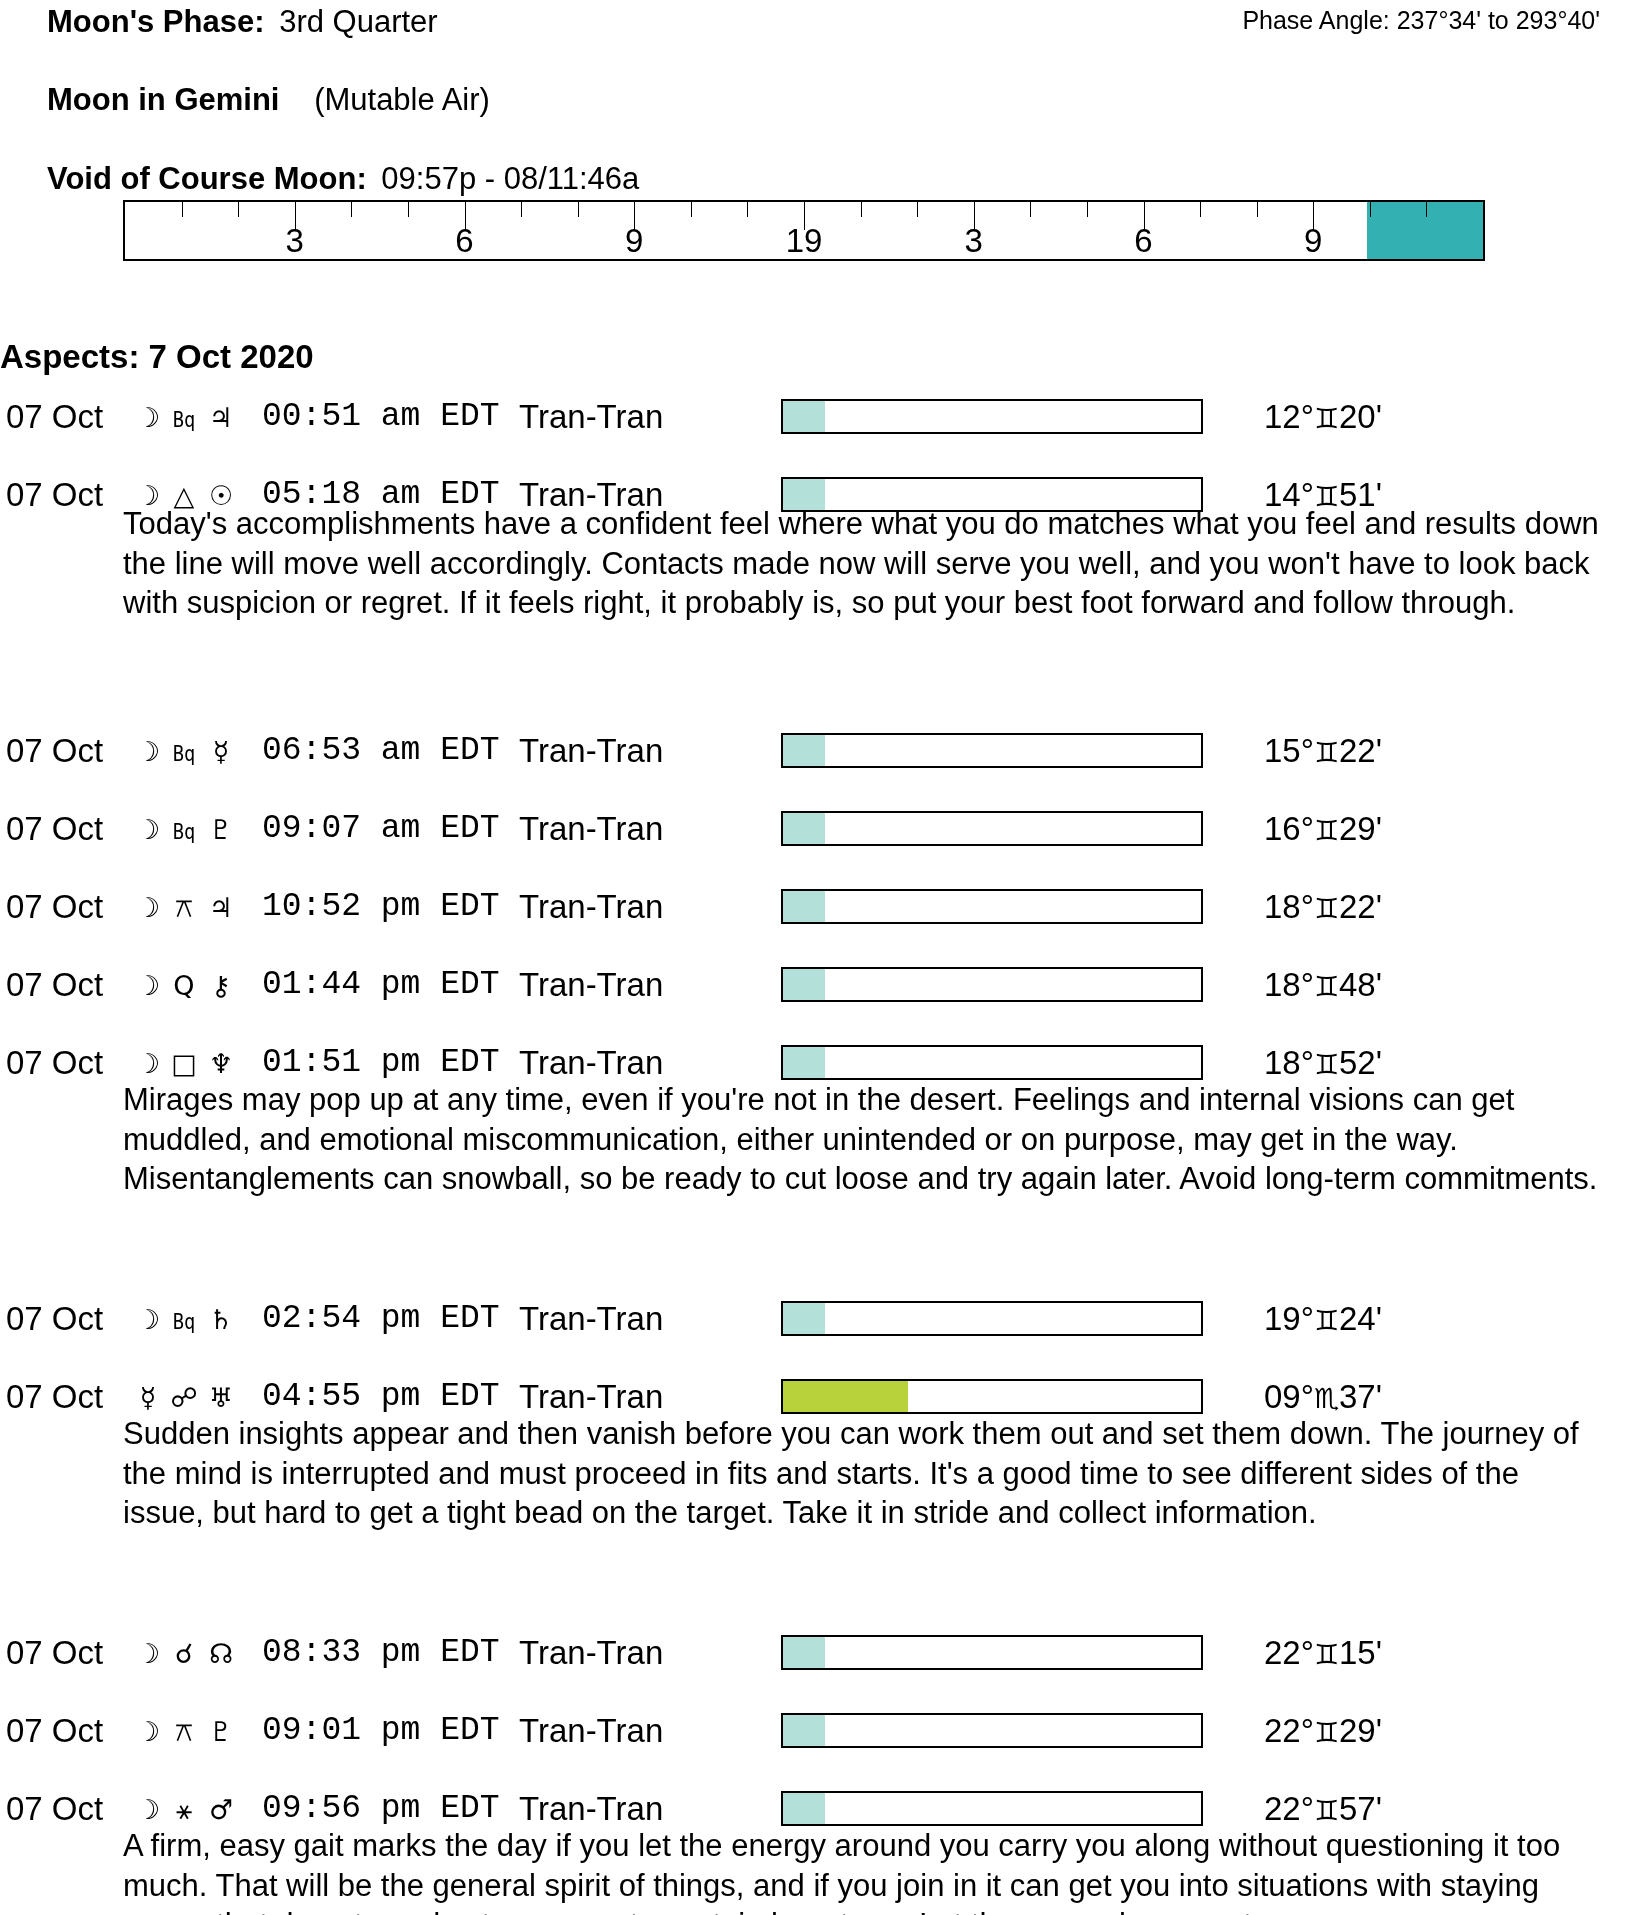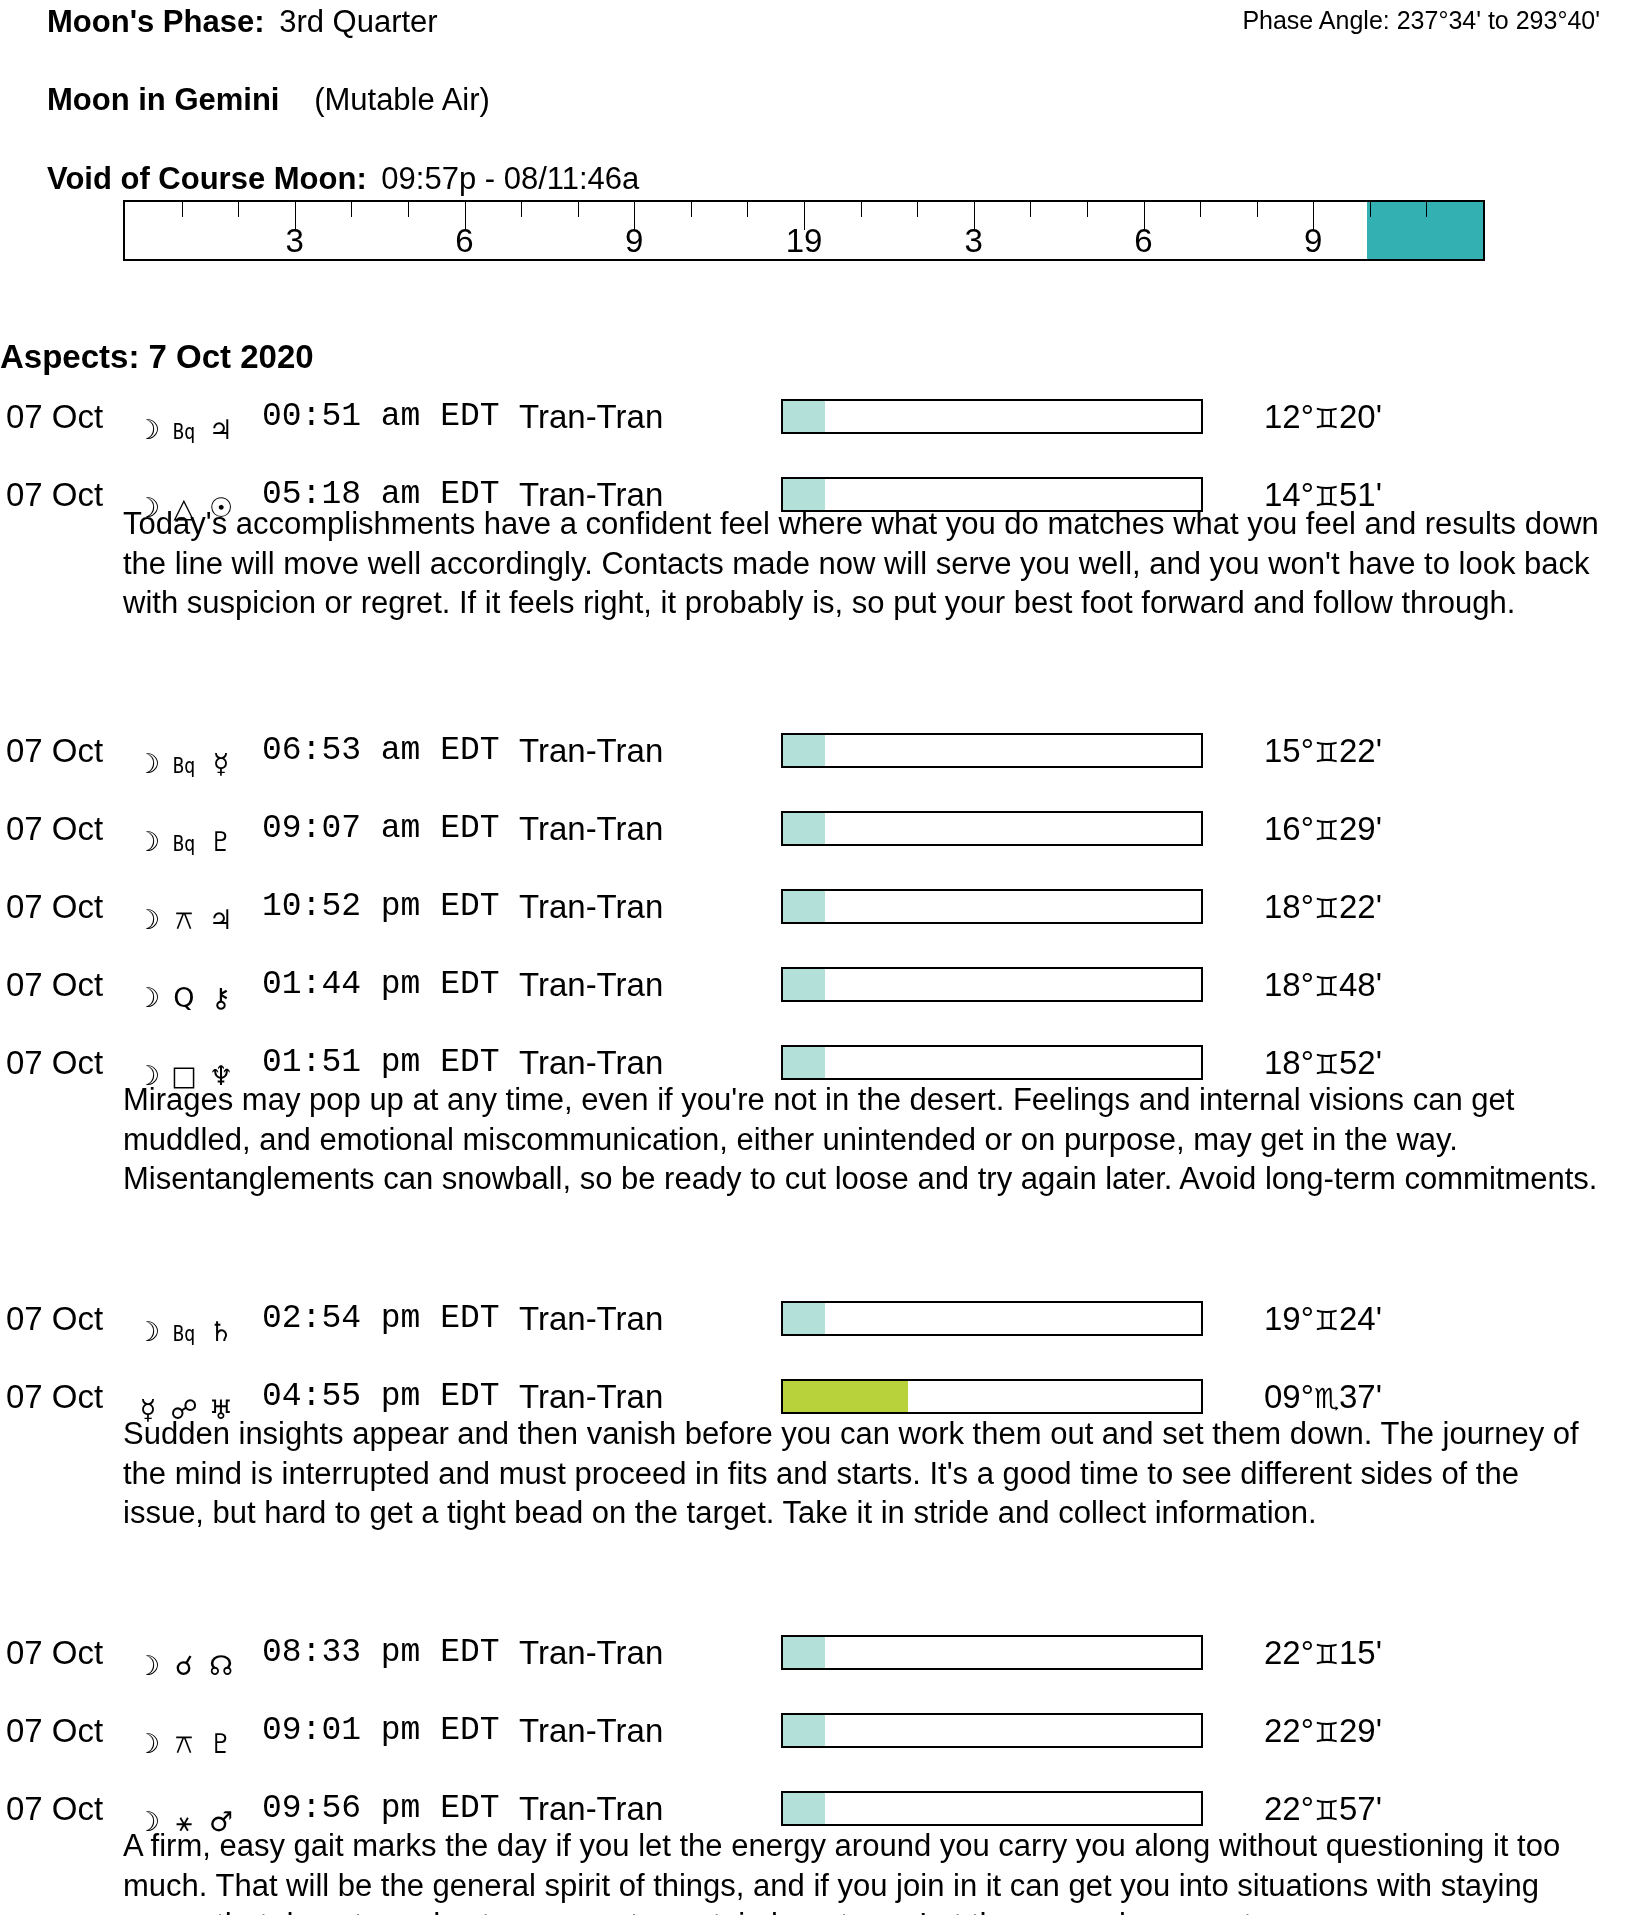--- a/index.html
+++ b/index.html
@@ -11,21 +11,21 @@
   #phase-angle { font-size:25px; right:36px; top:6px; }
   #timeline { position:absolute; left:123px; top:200px; width:1358px; height:57px;
               border:2px solid #000; background:#fff; box-sizing:content-box; }
   #timeline .fill { position:absolute; top:0; bottom:0; }
   #timeline .tick { position:absolute; top:0; width:1px; background:#000; }
   #timeline .lbl { position:absolute; bottom:0px; font-size:33px; transform:translateX(-50%); line-height:1; padding-bottom:2px;}
   #aspects-title { position:absolute; left:0; width:1600px; text-align:left; top:338px;
                    font-size:33px; font-weight:bold; }
   .row { position:absolute; left:0; height:40px; font-size:33px; }
   .row .date { position:absolute; left:6px; top:0; }
-  .row .glyphs { position:absolute; left:133px; top:16px; font-family:"DejaVu Sans", sans-serif; font-size:27px; }
+  .row .glyphs { position:absolute; left:133px; top:4px; font-family:"DejaVu Sans", sans-serif; font-size:27px; }
   .row .glyphs span { display:inline-block; text-align:center; }
   .row .g1 { width:30px; }
   .row .g2 { width:42px; }
   .row .g3 { width:32px; }
   .row .g2.bq { font-family:"DejaVu Sans Mono", monospace; font-size:22px; transform:scaleX(0.85); }
   .row .time { position:absolute; left:262px; top:0;font-family:Liberation Mono, monospace; }
   .row .kind { position:absolute; left:519px; top:0; }
   .row .bar { position:absolute; left:781px; top:1px; width:418px; height:31px;
               border:2px solid #000; background:#fff; }
   .row .bar .barfill { position:absolute; left:0; top:0; bottom:0; }

